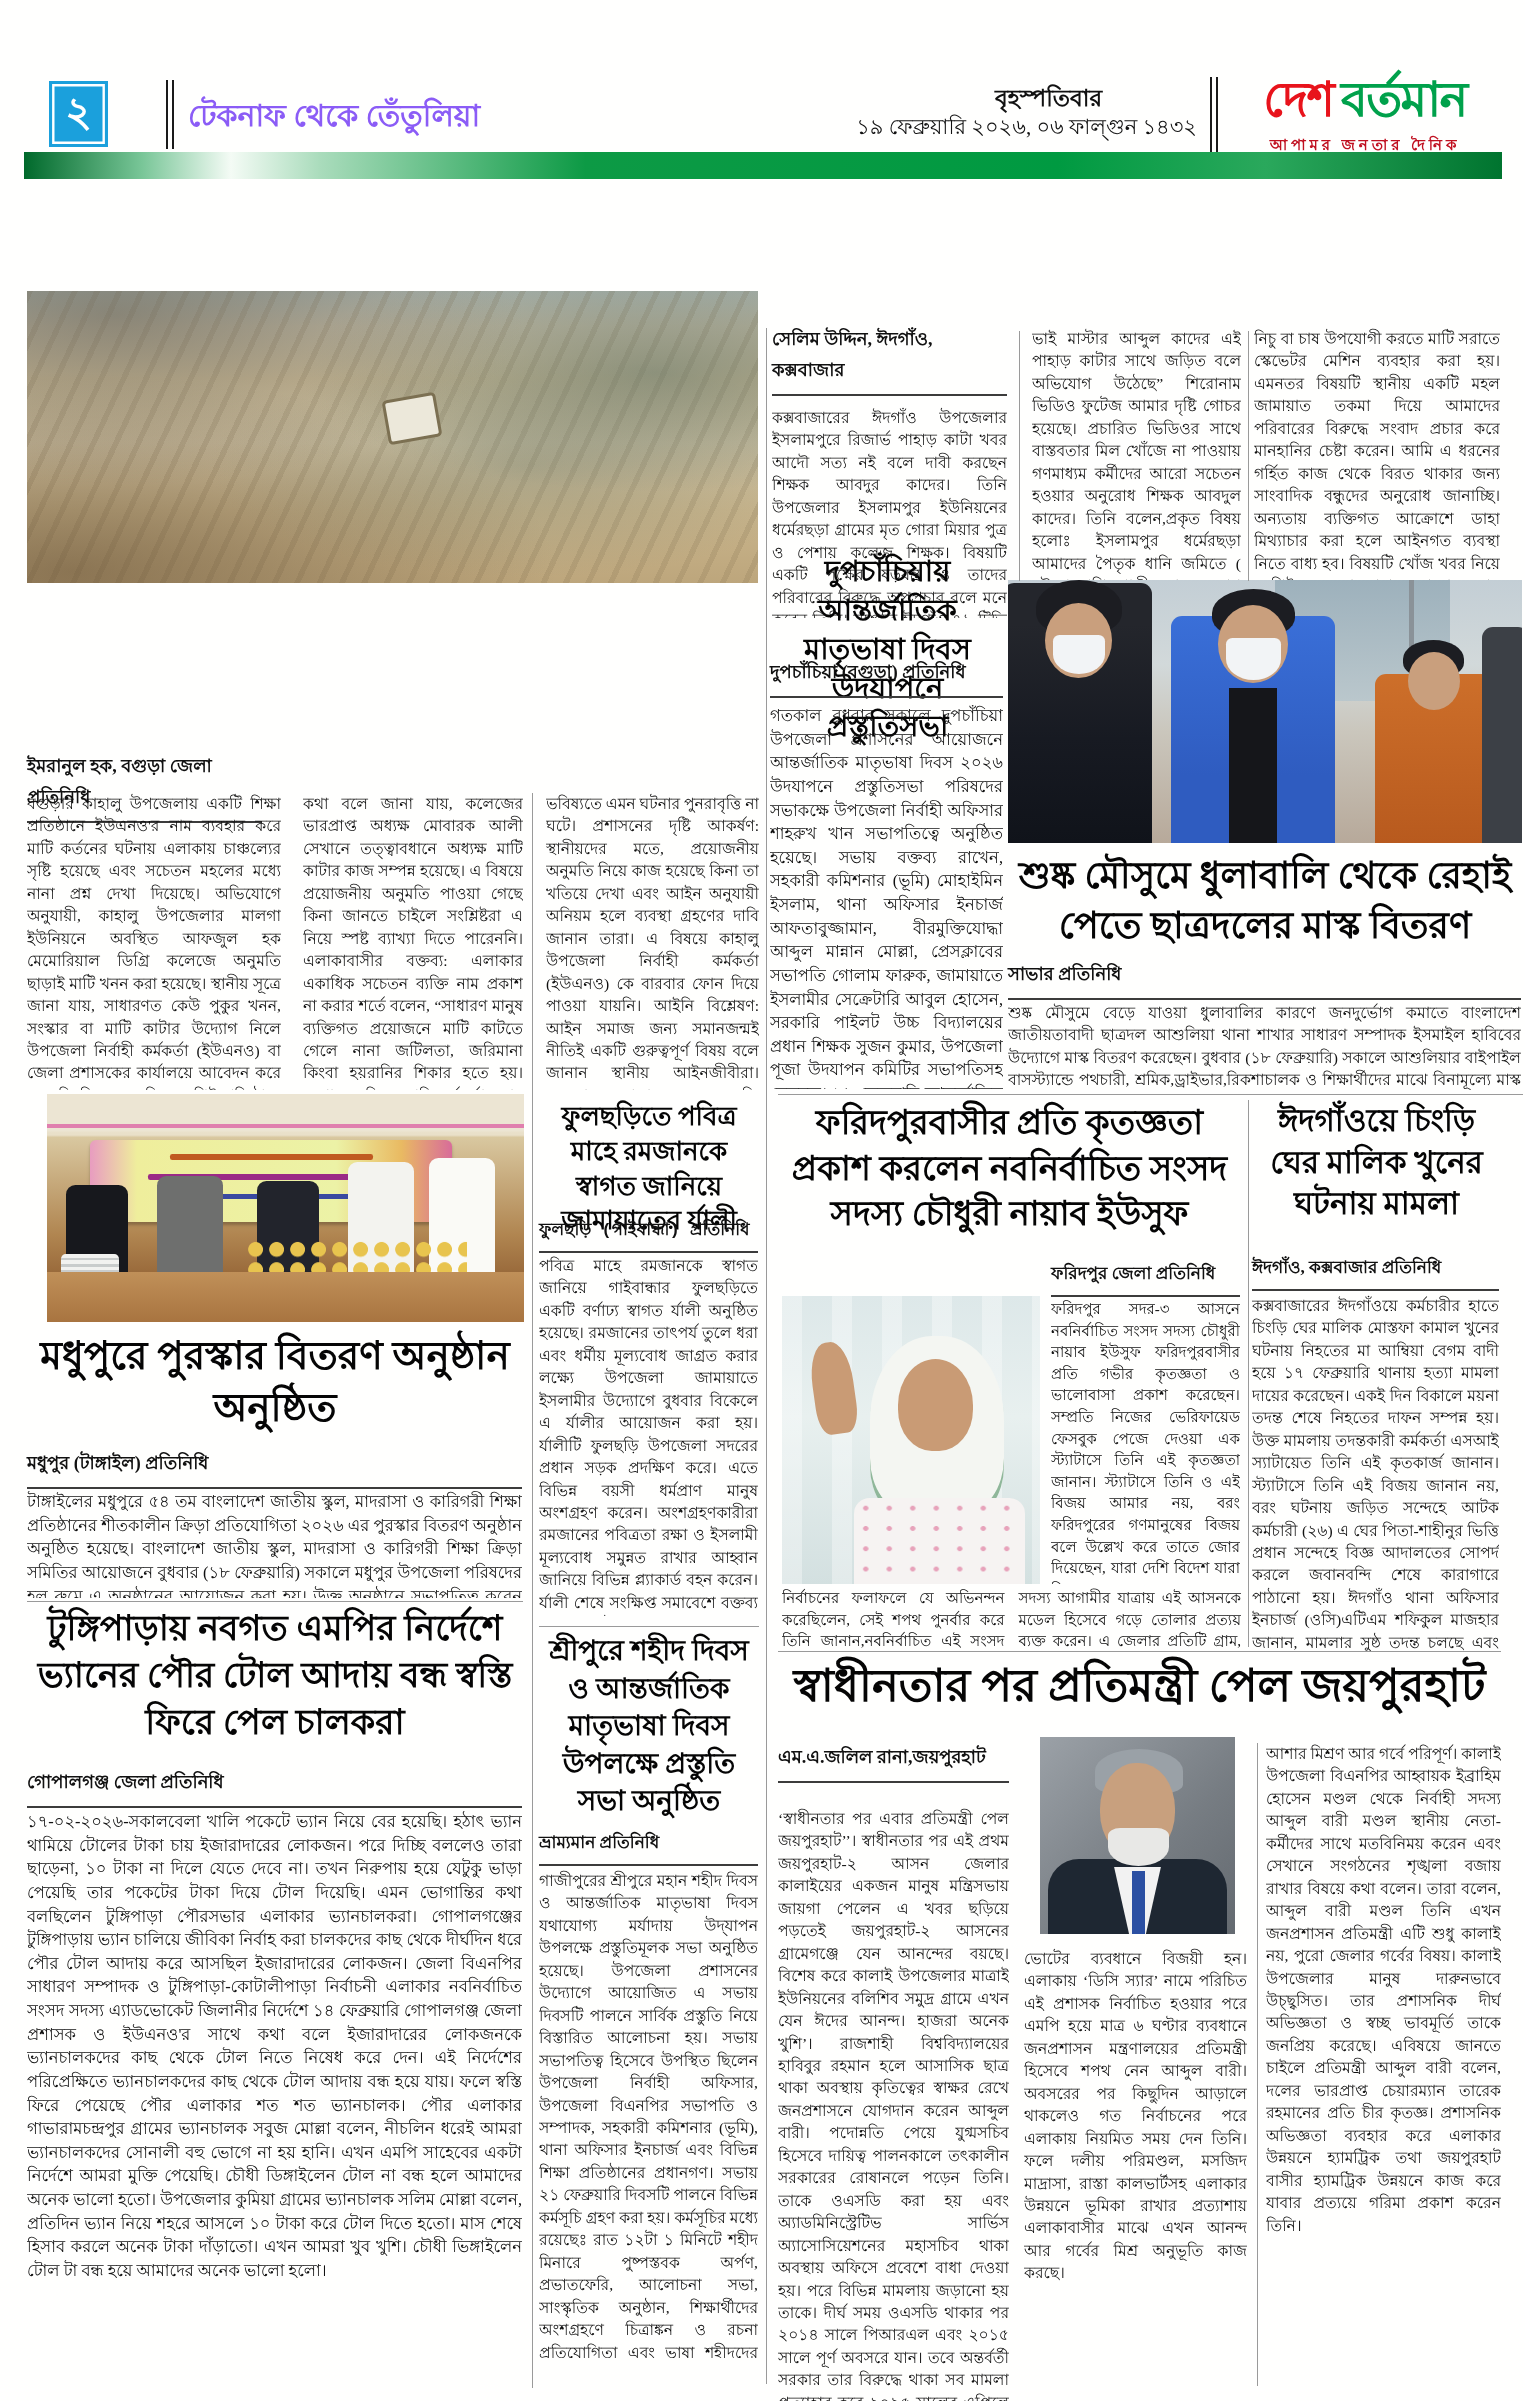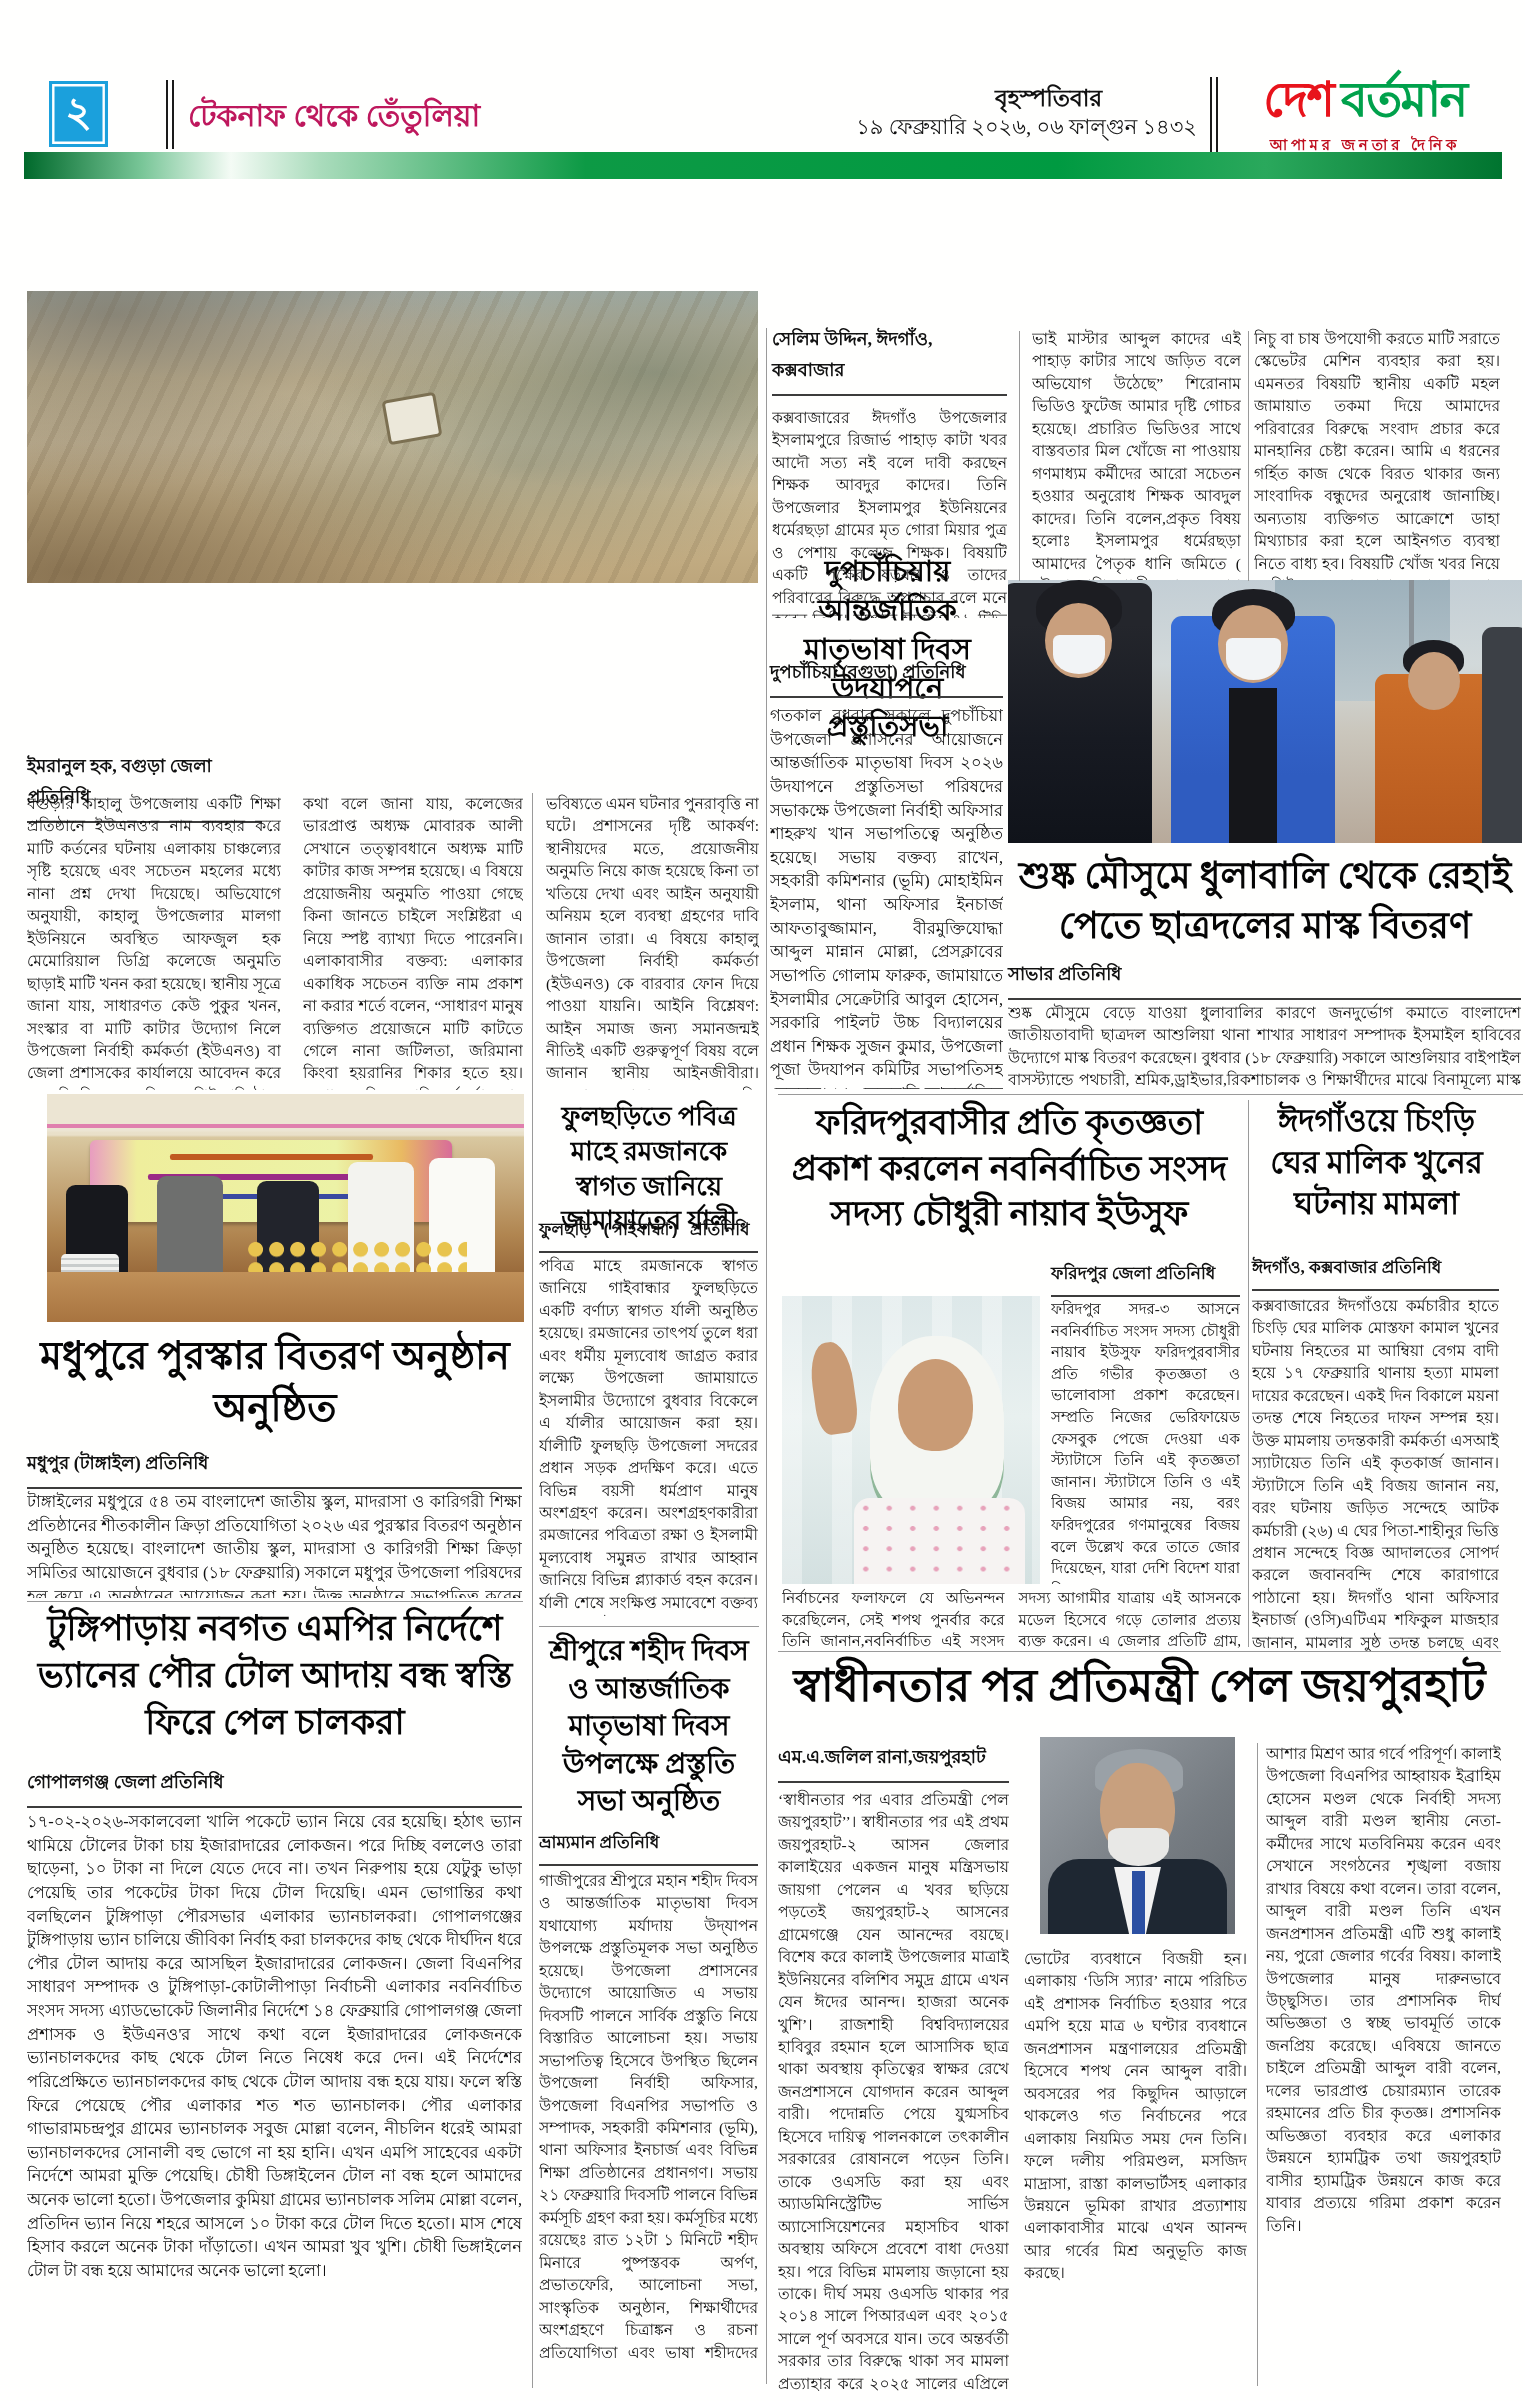--- a/index.html
+++ b/index.html
@@ -6,21 +6,21 @@
   .page{position:relative;width:1525px;height:2401px;background:#fffffe;margin:0 auto;
         font-family:"Liberation Serif", serif;color:#111;overflow:hidden;}
   .abs{position:absolute;}
   
   .pagenum-box{left:49px;top:81px;width:59px;height:66px;background:#1ba0dc;
       box-shadow:inset 0 0 0 3.1px #1ba0dc, inset 0 0 0 5.5px #ffffff;
       display:flex;align-items:center;justify-content:center;
       color:#fff;font-size:41px;font-weight:bold;}
   .dbl-line{width:1.6px;border-left:2.3px solid #1a1a1a;border-right:0;}
   .dbl-line::after{content:"";position:absolute;left:3.9px;top:0;bottom:0;border-left:2.3px solid #1a1a1a;}
-  .section-title{left:188px;top:92px;width:406px;font-size:30px;font-weight:bold;color:#be185d;}
+  .section-title{left:188px;top:92px;width:406px;font-size:30px;font-weight:bold;color:#8b5cf6;}
   .weekday{left:899px;top:80px;width:299px;text-align:center;font-size:23px;font-weight:bold;}
   .dateline{left:797px;top:111px;width:400px;text-align:right;font-size:21px;}
   .logo{left:1229px;top:70px;width:272px;height:64px;display:flex;gap:7.8px;align-items:center;justify-content:center;}
   .logo .w1{font-size:48px;font-weight:bold;color:#e8131b;letter-spacing:-1.6px;}
   .logo .w2{font-size:48px;font-weight:bold;color:#00a14b;letter-spacing:-1.6px;}
   .tagline{left:1229px;top:133px;width:272px;text-align:center;font-size:15px;
            letter-spacing:3.9px;color:#c01020;font-weight:bold;}
   .green-band{left:23.5px;top:152px;width:1478px;height:26.6px;
       background:linear-gradient(90deg,#00692b 0%,#79c698 8%,#f4fbf5 14%,#aadcbc 20%,
                  #0d9a45 38%,#009a41 70%,#2aa85c 84%,#00742f 100%);}
@@ -188,21 +188,21 @@
   <div class="abs byline" style="left:1051px;top:1260px;width:189px;font-size:17px;">ফরিদপুর জেলা প্রতিনিধি</div>
   <div class="abs bt" style="left:1051px;top:1299px;width:189px;height:285px;font-size:15px;">ফরিদপুর সদর-৩ আসনে নবনির্বাচিত সংসদ সদস্য চৌধুরী নায়াব ইউসুফ ফরিদপুরবাসীর প্রতি গভীর কৃতজ্ঞতা ও ভালোবাসা প্রকাশ করেছেন।  সম্প্রতি নিজের ভেরিফায়েড ফেসবুক পেজে দেওয়া এক স্ট্যাটাসে তিনি এই কৃতজ্ঞতা জানান। স্ট্যাটাসে তিনি ও এই বিজয় আমার নয়, বরং ফরিদপুরের গণমানুষের বিজয় বলে উল্লেখ করে তাতে জোর দিয়েছেন, যারা দেশি বিদেশ যারা ভিন্নমত পোষণ করেছেন ফরিদপুরের প্রতিটি শ্রেণি পেশার মানুষের প্রতি তিনি শ্রদ্ধা জানান। চৌধুরী নায়াব ইউসুফ তার স্ট্যাটাসে বলেন, নির্বাচনী প্রচারণায় মাঠপর্যায়ে মিলেছে পরিছন্ন জবাব। জনগণ ভোট কেন্দ্রে গিয়ে নির্ভয়ে প্রথম ভোটাধিকার প্রয়োগ করেছেন। যুব থেকে নারী কর্মী, সবাহ ভোটার থেকে শুরু করে প্রথম ভোটার সবার প্রতি তার হৃদয় নিংড়ানো দোয়া ও ভালোবাসা জানান। তিনি জানান সকল না ভেবে সবার প্রতি সমান আচরণে এ জনপদের নারীদের প্রতি অঙ্গীকার জানান।</div>
   <div class="abs bt" style="left:782px;top:1588px;width:459px;height:66px;font-size:15px;column-count:2;column-gap:14px;">নির্বাচনের ফলাফলে যে অভিনন্দন করেছিলেন, সেই শপথ পুনর্বার করে তিনি জানান,নবনির্বাচিত এই সংসদ সদস্য আগামীর যাত্রায় এই আসনকে মডেল হিসেবে গড়ে তোলার প্রত্যয় ব্যক্ত করেন। এ জেলার প্রতিটি গ্রাম, প্রতিটি ইউনিয়ন ও সমগ্র শহরের উন্নয়নে কাজ করার অঙ্গীকার পুনর্ব্যক্ত করে তিনি ফরিদপুরবাসীর প্রতি বিনম্র শ্রদ্ধা ও আন্তরিক কৃতজ্ঞতা প্রকাশ করেন।</div>
 
   <div class="abs hl" style="left:1252px;top:1100px;width:249px;height:150px;font-size:31px;">ঈদগাঁওয়ে চিংড়ি ঘের মালিক খুনের ঘটনায় মামলা</div>
   <div class="abs byline" style="left:1252px;top:1254px;width:247px;font-size:17px;">ঈদগাঁও, কক্সবাজার প্রতিনিধি</div>
   <div class="abs bt" style="left:1252px;top:1295px;width:247px;height:356px;font-size:15.6px;">কক্সবাজারের ঈদগাঁওয়ে কর্মচারীর হাতে চিংড়ি ঘের মালিক মোস্তফা কামাল খুনের ঘটনায় নিহতের মা আম্বিয়া বেগম বাদী হয়ে ১৭ ফেব্রুয়ারি থানায় হত্যা মামলা দায়ের করেছেন। একই দিন বিকালে ময়না তদন্ত শেষে নিহতের দাফন সম্পন্ন হয়। উক্ত মামলায় তদন্তকারী কর্মকর্তা এসআই স্যাটায়েত তিনি এই কৃতকার্জ জানান। স্ট্যাটাসে তিনি এই বিজয় জানান নয়, বরং ঘটনায় জড়িত সন্দেহে আটক কর্মচারী (২৬) এ ঘের পিতা-শাহীনুর ভিত্তি প্রধান সন্দেহে বিজ্ঞ আদালতের সোপর্দ করলে জবানবন্দি শেষে কারাগারে পাঠানো হয়। ঈদগাঁও থানা অফিসার ইনচার্জ (ওসি)এটিএম শফিকুল মাজহার জানান, মামলার সুষ্ঠ তদন্ত চলছে এবং হত্যাকাণ্ডে ব্যবহৃত আলামত উদ্ধারে অভিযান অব্যাহত রয়েছে। স্থানীয়রা জানান, চিংড়ি ঘেরকে কেন্দ্র করে দীর্ঘদিনের দ্বন্দ্বের জেরে এ হত্যাকাণ্ড ঘটতে পারে বলে ধারণা করা হচ্ছে। এদিকে নিহতের পরিবারে চলছে শোকের মাতম। দোষীদের দৃষ্টান্তমূলক শাস্তির দাবিতে এলাকাবাসী মানববন্ধনের প্রস্তুতি নিচ্ছেন বলে জানা গেছে। এ ঘটনায় এলাকায় আতঙ্ক বিরাজ করছে। পুলিশ ঘটনাস্থল পরিদর্শন করে আরও জিজ্ঞাসাবাদের জন্য কয়েকজনকে নজরদারিতে রেখেছে। পিতা-পুত্রের গ্রেফতার দাবি।</div>
 
   <div class="abs hl" style="left:778px;top:1656px;width:723px;height:72px;font-size:45px;white-space:nowrap;">স্বাধীনতার পর প্রতিমন্ত্রী পেল জয়পুরহাট</div>
   <div class="abs" style="left:778px;top:1743px;width:231px;height:650px;">
-    <div class="byline" style="margin-bottom:6px;">এম.এ.জলিল রানা,জয়পুরহাট</div>
+    <div class="byline" style="margin-bottom:25px;">এম.এ.জলিল রানা,জয়পুরহাট</div>
     <div class="bt" style="height:602px;font-size:15.6px;">‘স্বাধীনতার পর এবার প্রতিমন্ত্রী পেল জয়পুরহাট’’। স্বাধীনতার পর এই প্রথম জয়পুরহাট-২ আসন জেলার কালাইয়ের একজন মানুষ মন্ত্রিসভায় জায়গা পেলেন এ খবর ছড়িয়ে পড়তেই জয়পুরহাট-২ আসনের গ্রামেগঞ্জে যেন আনন্দের বয়ছে। বিশেষ করে কালাই উপজেলার মাত্রাই ইউনিয়নের বলিশিব সমুদ্র গ্রামে এখন যেন ঈদের আনন্দ। হাজরা অনেক খুশি’। রাজশাহী বিশ্ববিদ্যালয়ের হাবিবুর রহমান হলে আসাসিক ছাত্র থাকা অবস্থায় কৃতিত্বের স্বাক্ষর রেখে জনপ্রশাসনে যোগদান করেন আব্দুল বারী। পদোন্নতি পেয়ে যুগ্মসচিব হিসেবে দায়িত্ব পালনকালে তৎকালীন সরকারের রোষানলে পড়েন তিনি। তাকে ওএসডি করা হয় এবং অ্যাডমিনিস্ট্রেটিভ সার্ভিস অ্যাসোসিয়েশনের মহাসচিব থাকা অবস্থায় অফিসে প্রবেশে বাধা দেওয়া হয়। পরে বিভিন্ন মামলায় জড়ানো হয় তাকে। দীর্ঘ সময় ওএসডি থাকার পর ২০১৪ সালে পিআরএল এবং ২০১৫ সালে পূর্ণ অবসরে যান। তবে অন্তর্বর্তী সরকার তার বিরুদ্ধে থাকা সব মামলা প্রত্যাহার করে ২০২৫ সালের এপ্রিলে আর্থিক সুযোগ-সুবিধাসহ সচিব পদে ভূতাপেক্ষ পদোন্নতি দেয়। এরপর আব্দুল বারী সক্রিয় হয়ে ওঠেন রাজনৈতিক অঙ্গনে । বাংলাদেশ জাতীয়তাবাদী দল তাকে ত্রয়োদশ জাতীয় সংসদ নির্বাচনে জয়পুরহাট-২ আসন থেকে মনোনয়ন দেন। প্রথমবারের মতো নির্বাচনে অংশ নিয়েই তিনি ৬৫ হাজার ৫৪৮</div>
   </div>
   <div class="abs photo ph-man" style="left:1040px;top:1737px;width:195px;height:197px;">
     <div class="abs man-suit"></div>
     <div class="abs man-shirt"></div>
     <div class="abs man-tie"></div>
     <div class="abs man-hair"></div>
     <div class="abs man-face"></div>
     <div class="abs man-beard"></div>
   </div>

